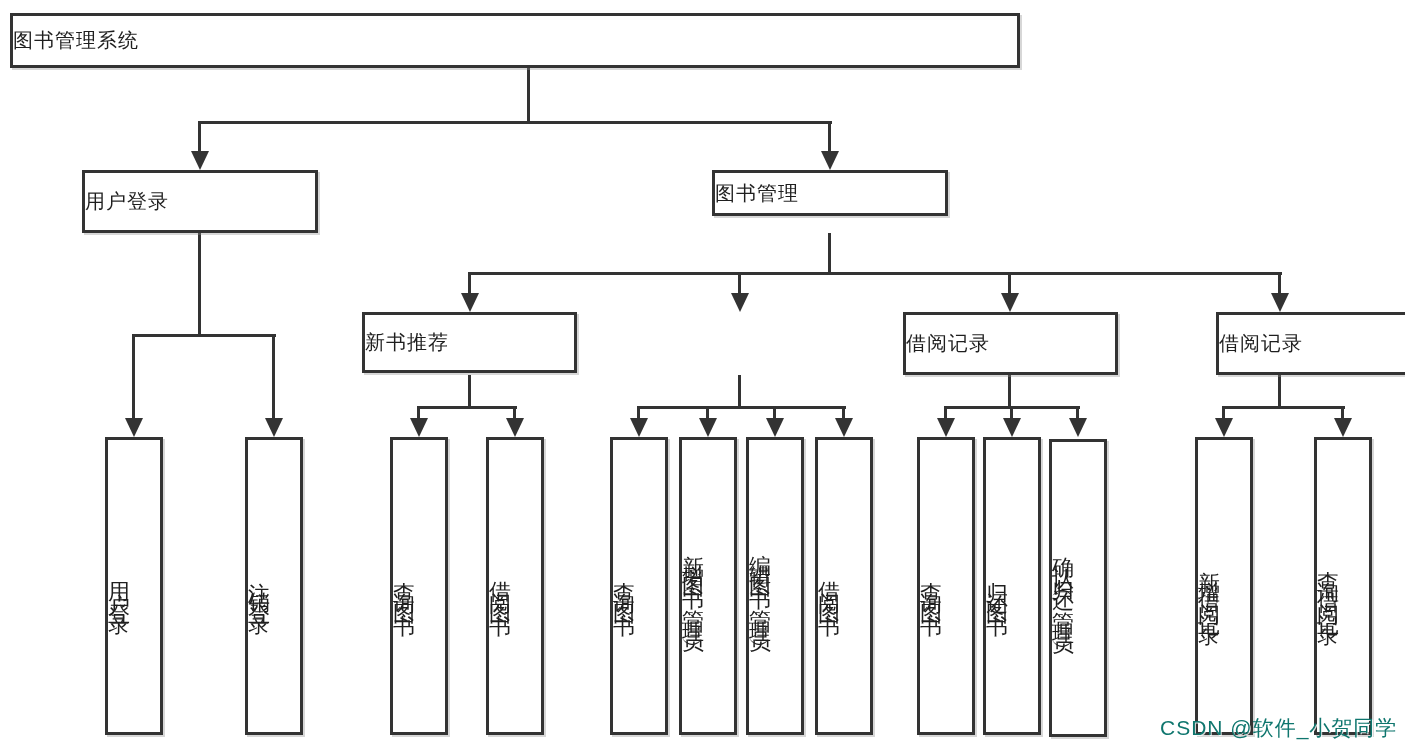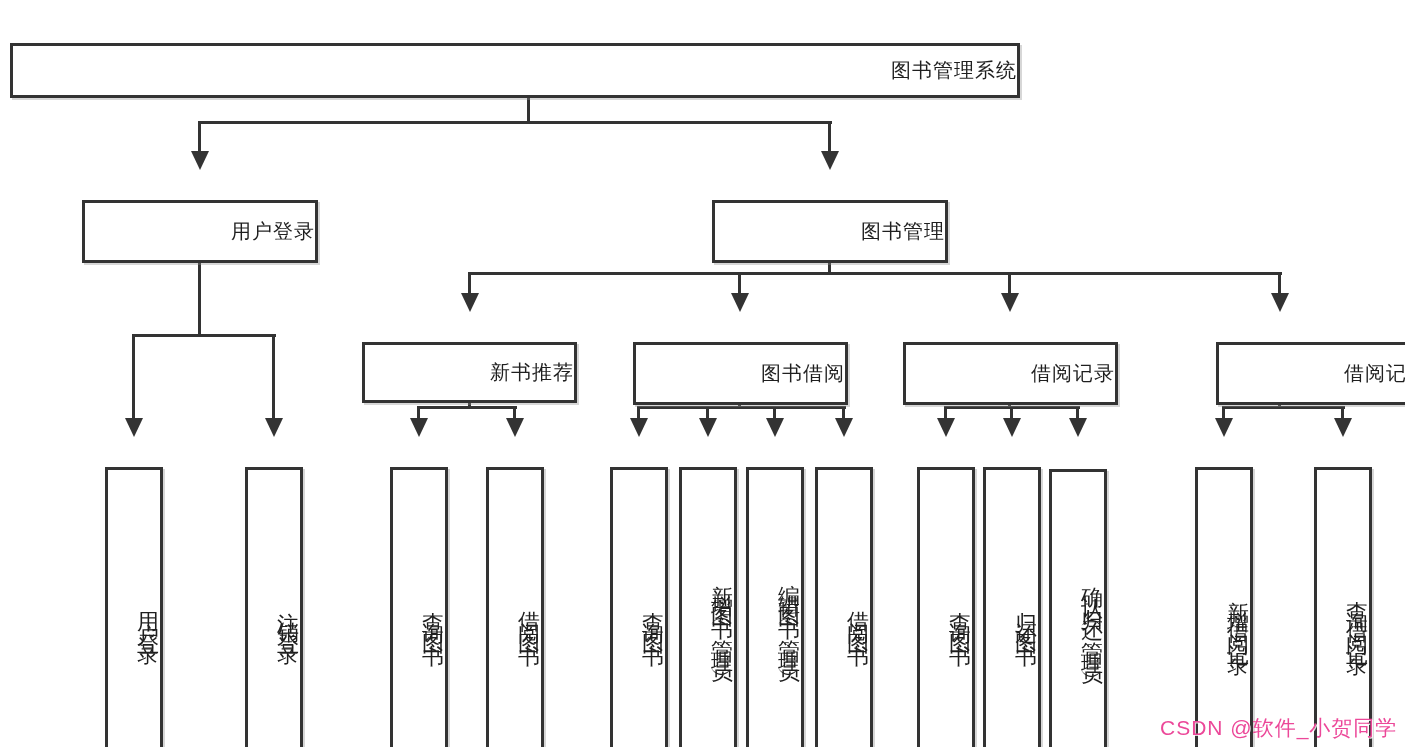--- a/index.html
+++ b/index.html
@@ -10,25 +10,24 @@
     overflow:hidden;
   }
   #canvas { position:relative; width:1405px; height:747px; background:#ffffff; }
 
   
   .hbox, .vbox {
     position:absolute;
     background:#ffffff;
     border:3px solid #333333;
     box-sizing:border-box;
-    display:flex; align-items:center; justify-content:flex-end;
+    display:flex; align-items:center; justify-content:flex-start;
     color:#1f1f1f;
     box-shadow:2px 2px 0 rgba(140,140,140,0.35);
     z-index:2;
-    margin-top:30px;
   }
   .hbox { font-size:20px; letter-spacing:1px; }
   .vbox { width:58px; height:298px; }
   .vtext {
     writing-mode:vertical-rl;
     text-orientation:mixed;
     font-size:22px;
     line-height:1.05;
     letter-spacing:11px;
     white-space:nowrap;
@@ -41,21 +40,21 @@
     position:absolute; width:0; height:0; z-index:1;
     border-left:9px solid transparent;
     border-right:9px solid transparent;
     border-top:19px solid #333333;
   }
 
   .watermark {
     position:absolute;
     left:1160px; top:714px;
     font-size:21px;
-    color:#ec4899;
+    color:#0f766e;
     letter-spacing:1px;
     z-index:3;
     text-shadow:1px 1px 0 rgba(255,255,255,0.8);
   }
 </style>
 </head>
 <body>
 
 <div id="canvas">
 
@@ -66,21 +65,21 @@
   <div class="vline" style="left:527px;top:68px;height:53px"></div>
   <div class="hline" style="left:198px;top:121px;width:634px"></div>
   <div class="stem" style="left:198px;top:121px;height:31px"></div>
   <div class="arrow" style="left:191px;top:151px"></div>
   <div class="stem" style="left:828px;top:121px;height:31px"></div>
   <div class="arrow" style="left:821px;top:151px"></div>
 
   <div class="hbox" style="left:82px;top:170px;width:236px;height:63px">
     <span>用户登录</span>
   </div>
-  <div class="hbox" style="left:712px;top:170px;width:236px;height:63px">
+  <div class="hbox" style="left:712px;top:170px;width:236px;height:46px">
     <span>图书管理</span>
   </div>
 
   <div class="vline" style="left:198px;top:233px;height:101px"></div>
   <div class="hline" style="left:132px;top:334px;width:144px"></div>
   <div class="stem" style="left:132px;top:334px;height:85px"></div>
   <div class="arrow" style="left:125px;top:418px"></div>
   <div class="stem" style="left:272px;top:334px;height:85px"></div>
   <div class="arrow" style="left:265px;top:418px"></div>
 
@@ -90,23 +89,20 @@
   <div class="arrow" style="left:461px;top:293px"></div>
   <div class="stem" style="left:738px;top:272px;height:22px"></div>
   <div class="arrow" style="left:731px;top:293px"></div>
   <div class="stem" style="left:1008px;top:272px;height:22px"></div>
   <div class="arrow" style="left:1001px;top:293px"></div>
   <div class="stem" style="left:1278px;top:272px;height:22px"></div>
   <div class="arrow" style="left:1271px;top:293px"></div>
 
   <div class="hbox" style="left:362px;top:312px;width:215px;height:61px">
     <span>新书推荐</span>
-  </div>
-  <div class="hbox" style="left:633px;top:312px;width:215px;height:63px">
-    <span>图书借阅</span>
   </div>
   <div class="hbox" style="left:903px;top:312px;width:215px;height:63px">
     <span>借阅记录</span>
   </div>
   <div class="hbox" style="left:1216px;top:312px;width:215px;height:63px">
     <span>借阅记录</span>
   </div>
 
   <div class="vline" style="left:468px;top:375px;height:31px"></div>
   <div class="hline" style="left:417px;top:406px;width:100px"></div>

